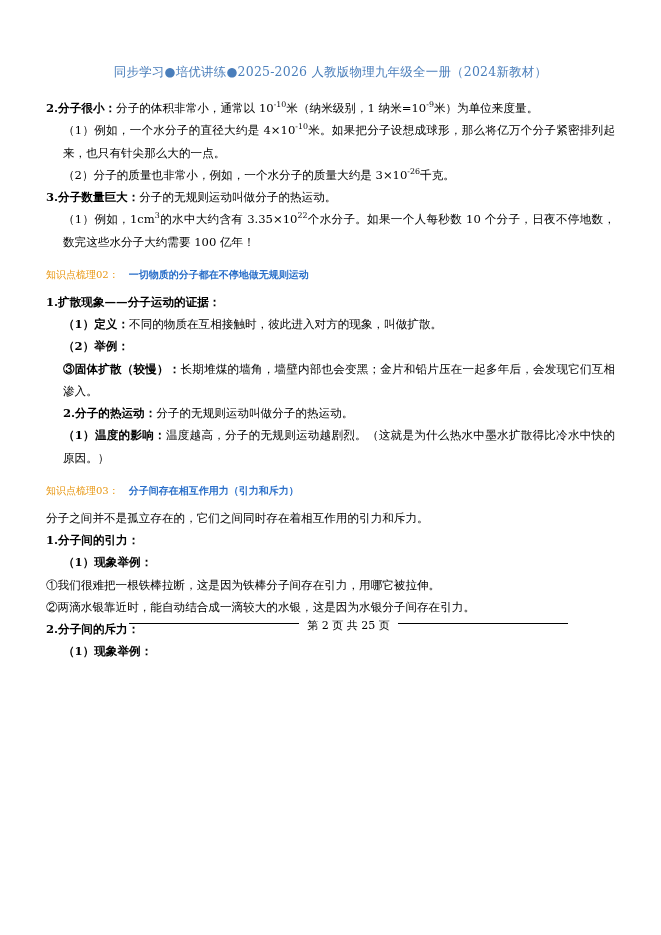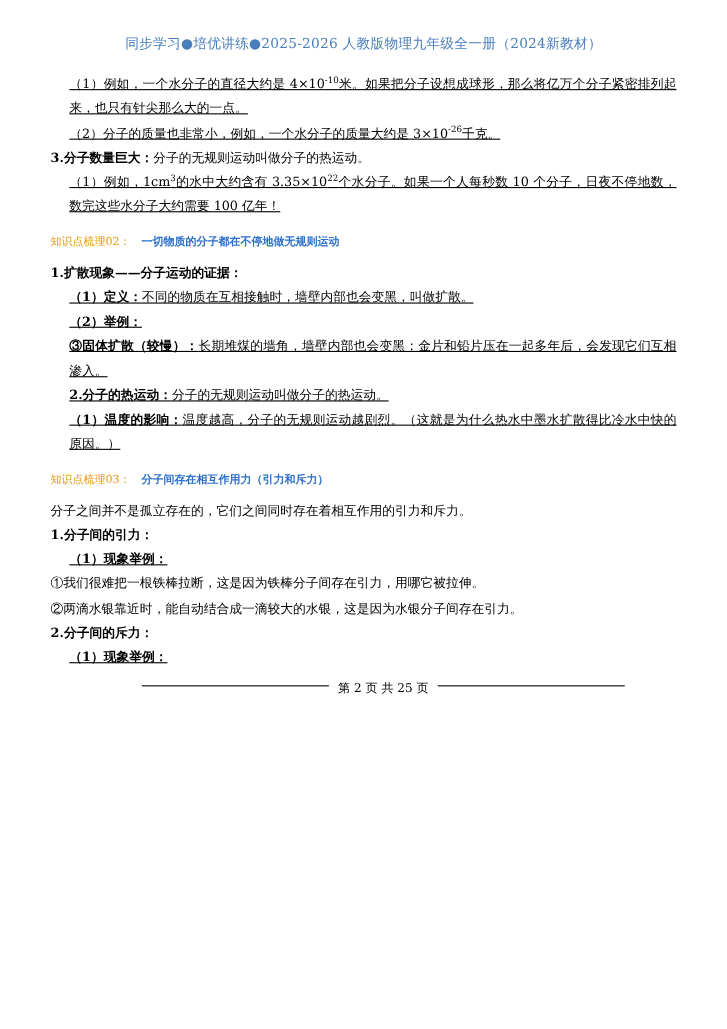--- a/index.html
+++ b/index.html
@@ -13,39 +13,39 @@
     font-family: "DejaVu Sans", sans-serif;
     color: #000000;
     position: relative;
     overflow: hidden;
   }
   .page {
     position: relative;
     width: 661px;
     height: 691px;
     box-sizing: border-box;
-    padding: 32px 46px 0 46px;
+    padding: 64px 46px 0 46px;
   }
   .doc-header {
     text-align: center;
     color: #4a7ebb;
     font-size: 12.5px;
     letter-spacing: 0.2px;
     margin: 0 0 16px 0;
     font-family: "DejaVu Serif", serif;
   }
   .line {
     font-size: 11.6px;
     line-height: 1.92;
     color: #000;
     font-family: "DejaVu Serif", serif;
     margin: 0;
     text-align: justify;
   }
-  .indent2 { padding-left: 17px; text-decoration: underline; }
+  .indent2 { padding-left: 17px; }
   .b { font-weight: bold; }
   .kp {
     color: #e8960f;
     font-size: 10px;
     font-family: "DejaVu Serif", serif;
     margin: 14px 0 8px 0;
     line-height: 1.6;
   }
   .kp .kp-title {
     color: #2a6fc9;
@@ -74,20 +74,23 @@
   }
   sup { font-size: 0.68em; vertical-align: super; }
 </style>
 </head>
 <body>
 
 <div class="page">
 
   <div class="doc-header">同步学习●培优讲练●2025-2026 人教版物理九年级全一册（2024新教材）</div>
 
+  <p class="line">
+    <span class="b">2.分子很小：</span><span>分子的体积非常小，通常以 10</span><sup>-10</sup><span>米（纳米级别，1 纳米=10</span><sup>-9</sup><span>米）为单位来度量。</span>
+  </p>
 
   <p class="line indent2">
     <span>（1）例如，一个水分子的直径大约是 4×10</span><sup>-10</sup><span>米。如果把分子设想成球形，那么将亿万个分子紧密排列起来，也只有针尖那么大的一点。</span>
   </p>
 
   <p class="line indent2">
     <span>（2）分子的质量也非常小，例如，一个水分子的质量大约是 3×10</span><sup>-26</sup><span>千克。</span>
   </p>
 
   <p class="line">
@@ -100,21 +103,21 @@
 
   <div class="kp">
     <span>知识点梳理02：</span><span class="kp-title">一切物质的分子都在不停地做无规则运动</span>
   </div>
 
   <p class="line">
     <span class="b">1.扩散现象——分子运动的证据：</span>
   </p>
 
   <p class="line indent2">
-    <span class="b">（1）定义：</span><span>不同的物质在互相接触时，墙壁内部也会变黑，叫做扩散。</span>
+    <span class="b">（1）定义：</span><span>不同的物质在互相接触时，彼此进入对方的现象，叫做扩散。</span>
   </p>
 
   <p class="line indent2">
     <span class="b">（2）举例：</span>
   </p>
 
 
 
   <p class="line indent2">
     <span class="b">③固体扩散（较慢）：</span><span>长期堆煤的墙角，墙壁内部也会变黑；金片和铅片压在一起多年后，会发现它们互相渗入。</span>

